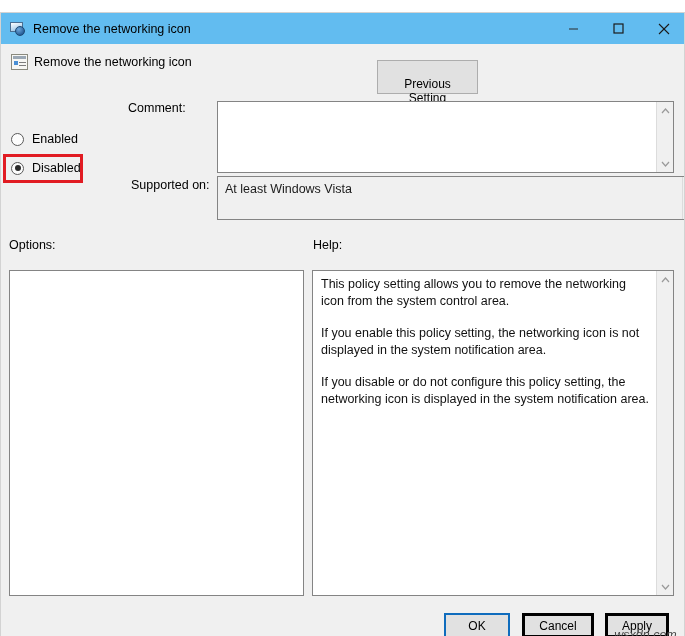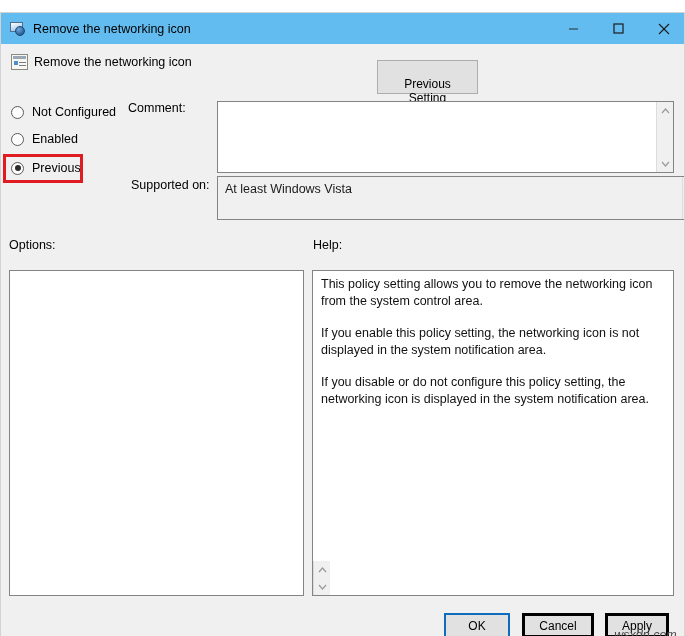--- a/index.html
+++ b/index.html
@@ -243,21 +243,20 @@
     left: 8px; top: 257px;
     width: 295px; height: 326px;
     background: #ffffff;
   }
   #box-options .box-content { background: #ffffff; }
 
   #box-help {
     left: 311px; top: 257px;
     width: 362px; height: 326px;
     background: #ffffff;
-    flex-direction: column;
   }
   #box-help .box-content { background: #ffffff; }
   #help-text {
     position: absolute;
     left: 8px; top: 5px;
     right: 6px;
     font-size: 12.5px;
     line-height: 16.5px;
     color: #111;
   }
@@ -342,31 +341,27 @@
       <div class="bar-top"></div>
       <div class="sq"></div>
       <div class="ln1"></div>
       <div class="ln2"></div>
     </div>
     <div id="header-title">Remove the networking icon</div>
   </div>
 
   <button class="nav-btn" id="btn-prev">Previous Setting</button>
 
-  <div class="radio-row" id="radio-notconfigured">
-    <span class="radio-mark"></span>
-    <span class="radio-label">Not Configured</span>
-  </div>
   <div class="radio-row" id="radio-enabled">
     <span class="radio-mark"></span>
     <span class="radio-label">Enabled</span>
   </div>
   <div class="radio-row" id="radio-disabled">
     <span class="radio-mark checked"></span>
-    <span class="radio-label">Previous</span>
+    <span class="radio-label">Disabled</span>
   </div>
   <div id="highlight-box"></div>
 
   <div class="field-label" id="label-comment">Comment:</div>
   <div class="box" id="box-comment">
     <div class="box-content"></div>
     <div class="vscroll">
       <div class="arrow">
         <svg width="9" height="6" viewBox="0 0 9 6">
             <polyline points="1,5 4.5,1 8,5" fill="none" stroke="#9a9a9a" stroke-width="1.2"></polyline>

